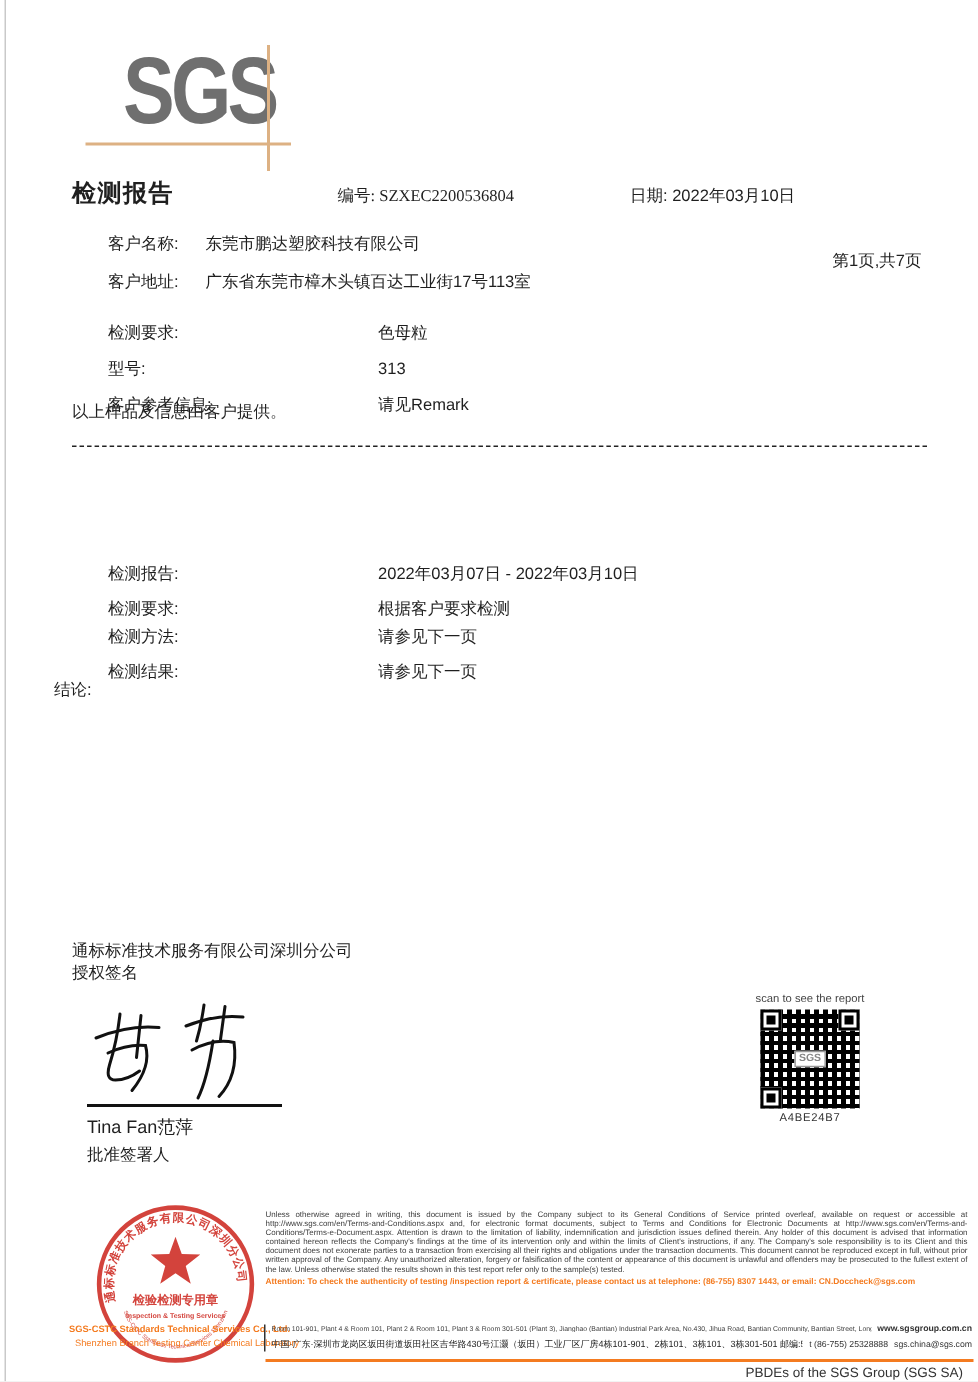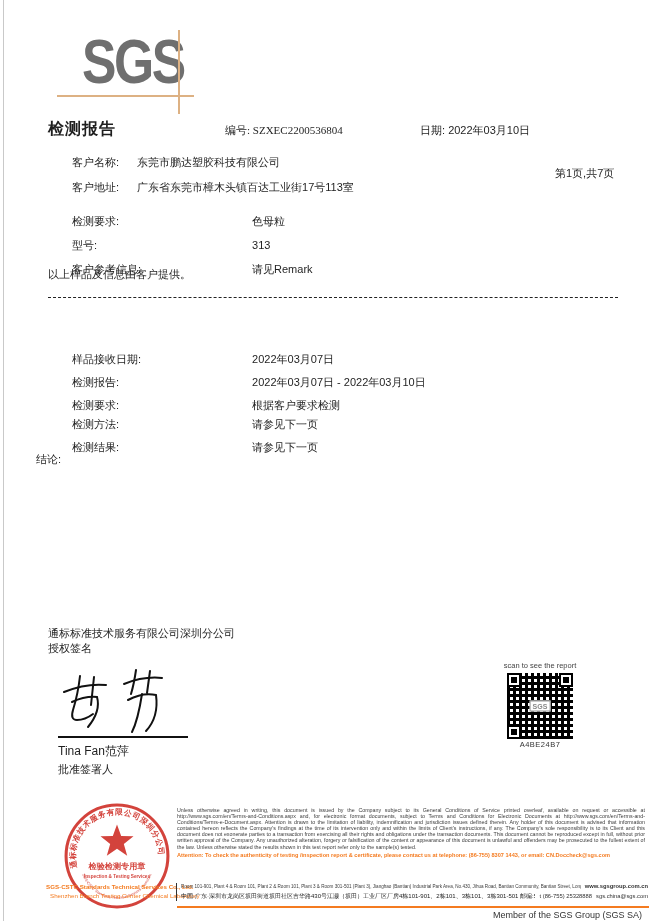--- a/index.html
+++ b/index.html
@@ -136,24 +136,20 @@
     <span class="lbl">型号:</span>
     <span>313</span>
   </div>
   <div class="row w2" style="top:262px">
     <span class="lbl">客户参考信息:</span>
     <span>请见Remark</span>
   </div>
   <div class="note">以上样品及信息由客户提供。</div>
   <div class="dashline"></div>
 
-  <div class="row w2" style="top:352px">
-    <span class="lbl">样品接收日期:</span>
-    <span>2022年03月07日</span>
-  </div>
   <div class="row w2" style="top:375px">
     <span class="lbl">检测报告:</span>
     <span>2022年03月07日 - 2022年03月10日</span>
   </div>
   <div class="row w2" style="top:417px">
     <span class="lbl">检测方法:</span>
     <span>请参见下一页</span>
   </div>
   <div class="row w2" style="top:398px">
     <span class="lbl">检测要求:</span>
@@ -226,14 +222,14 @@
       <span class="addr-en">Room 101-901, Plant 4 &amp; Room 101, Plant 2 &amp; Room 101, Plant 3 &amp; Room 301-501 (Plant 3), Jianghao (Bantian) Industrial Park Area, No.430, Jihua Road, Bantian Community, Bantian Street, Longgang District, Shenzhen, Guangdong, China 518129</span>
       <span class="website">www.sgsgroup.com.cn</span>
     </div>
     <div class="addr-line2">
       <span class="addr-cn">中国·广东·深圳市龙岗区坂田街道坂田社区吉华路430号江灏（坂田）工业厂区厂房4栋101-901、2栋101、3栋101、3栋301-501 邮编:518129</span>
       <span class="phone">t (86-755) 25328888</span>
       <span class="email">sgs.china@sgs.com</span>
     </div>
   </div>
   <div class="orange-hr"></div>
-  <div class="member-line">Member of the SGS Group (SGS SA)</div>
+  <div class="member-line">PBDEs of the SGS Group (SGS SA)</div>
 </div>
 
 </body></html>

